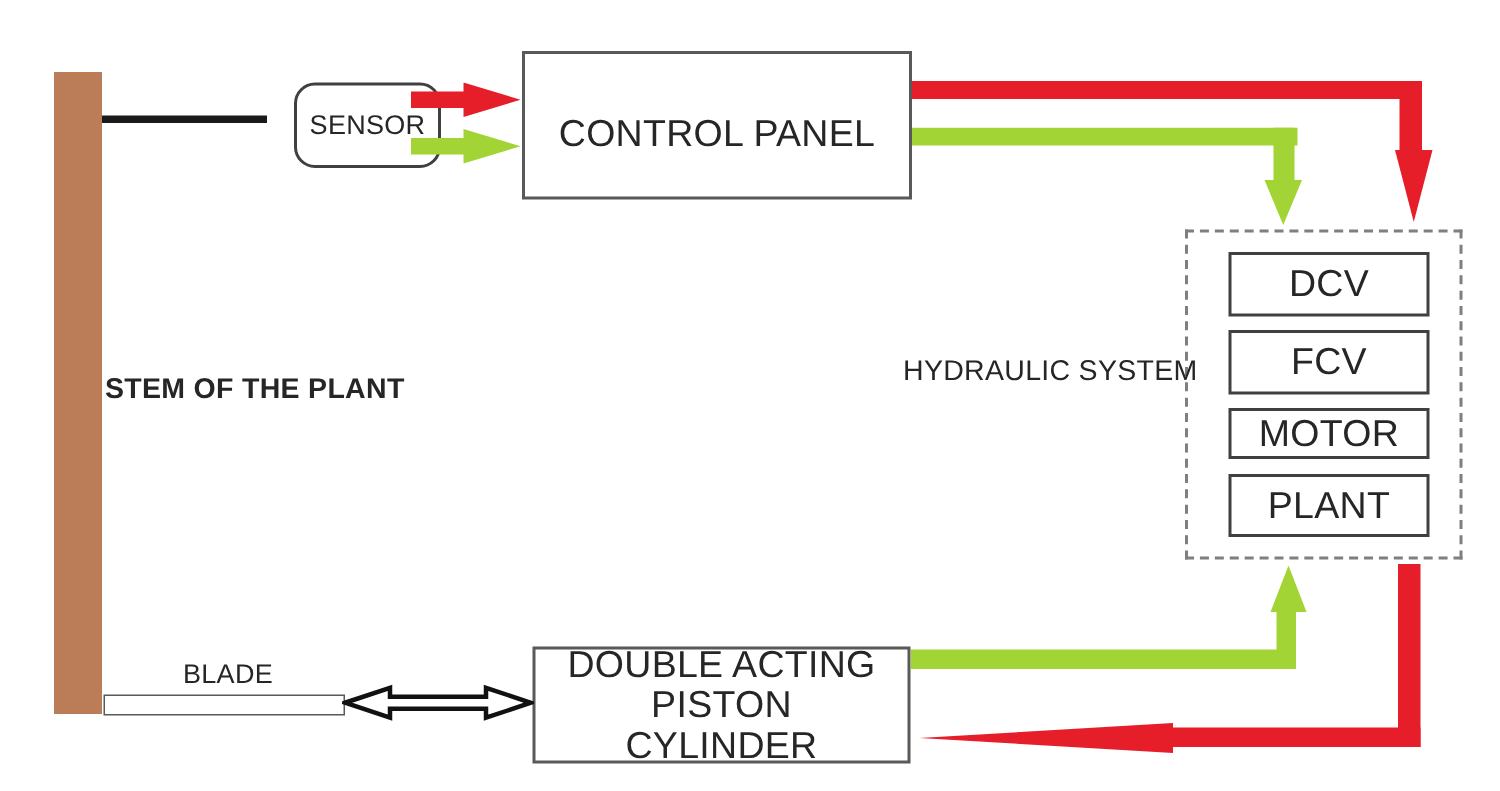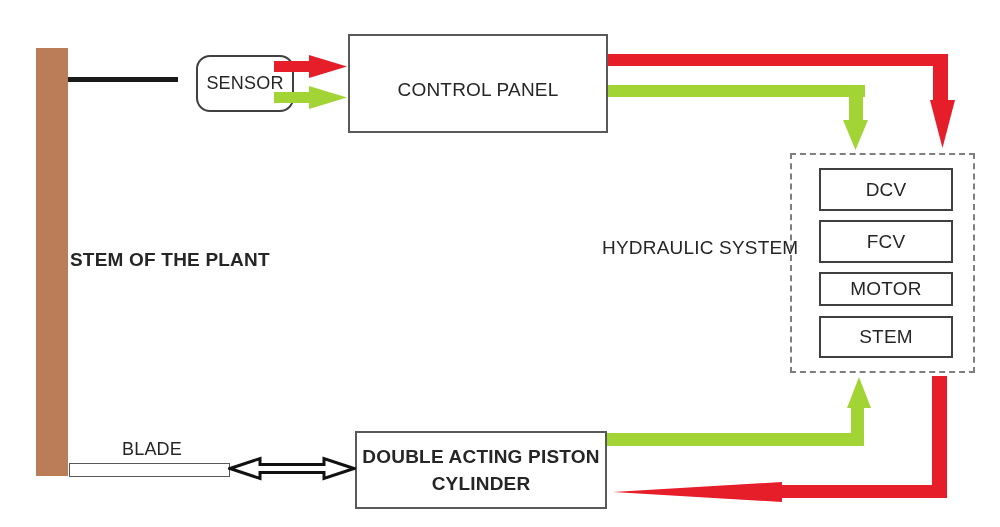--- a/index.html
+++ b/index.html
@@ -3,21 +3,21 @@
 <meta charset="utf-8">
 <style>
   html,body{margin:0;padding:0;background:#ffffff;}
   .canvas{
     position:relative;width:1000px;height:527px;background:#ffffff;overflow:hidden;
     font-family:"Liberation Sans", sans-serif;color:var(--text,#262626);
   }
   .label{position:absolute;font-size:19px;letter-spacing:.2px;white-space:nowrap;}
   .box{
     position:absolute;background:#ffffff;display:flex;align-items:center;justify-content:center;
-    text-align:center;font-size:19px;letter-spacing:.2px;
+    text-align:center;font-size:25px;letter-spacing:.2px;
   }
   .stem{
     position:absolute;left:36px;top:48px;width:32px;height:428px;
     background:var(--stem-brown,#ba7d58);
   }
   .wire{position:absolute;left:68px;top:77px;width:110px;height:5px;background:var(--line-black,#1a1a1a);}
   .sensor{
     left:178px;top:55px;width:94px;height:53px;border:2px solid #404040;border-radius:14px;font-size:18px;margin-left:18px;
   }
   .control-panel{left:348px;top:34px;width:260px;height:99px;border:2px solid var(--box-border,#595959);padding-top:12px;box-sizing:border-box;}
@@ -25,21 +25,21 @@
     position:absolute;left:790px;top:153px;width:185px;height:220px;
     border:2px dashed var(--dashed-border,#7f7f7f);box-sizing:border-box;background:transparent;
   }
   .comp{left:819px;width:134px;border:2px solid #404040;box-sizing:border-box;}
   .comp-dcv{top:168px;height:43px;}
   .comp-fcv{top:220px;height:43px;}
   .comp-motor{top:272px;height:34px;}
   .comp-pump{top:316px;height:42px;}
   .piston{
     left:355px;top:431px;width:252px;height:78px;border:2px solid var(--box-border,#595959);
-    flex-direction:column;line-height:27px;box-sizing:border-box;font-weight:bold;
+    flex-direction:column;line-height:27px;box-sizing:border-box;
   }
   .blade-bar{
     position:absolute;left:69px;top:463px;width:161px;height:14px;background:#ffffff;
     border:1.5px solid var(--box-border,#595959);box-sizing:border-box;
   }
   .stem-label{left:70px;top:249px;font-weight:bold;}
   .hydraulic-label{left:602px;top:237px;}
   .blade-label{left:122px;top:439px;font-size:18px;text-align:right;}
   svg.arr{position:absolute;display:block;}
   .fill-red{fill:var(--signal-red,#e51e29);}
@@ -88,21 +88,21 @@
   <div class="box comp comp-dcv">
     <span>DCV</span>
   </div>
   <div class="box comp comp-fcv">
     <span>FCV</span>
   </div>
   <div class="box comp comp-motor">
     <span>MOTOR</span>
   </div>
   <div class="box comp comp-pump">
-    <span>STEM</span>
+    <span>PLANT</span>
   </div>
 
   <svg class="arr" style="left:607px;top:375px" width="266" height="71">
     <rect class="fill-green" x="0" y="58" width="257" height="13"></rect>
     <rect class="fill-green" x="244" y="33" width="13" height="38"></rect>
     <polygon class="fill-green" points="240,33 264,33 252,2"></polygon>
   </svg>
 
   <svg class="arr" style="left:610px;top:375px" width="340" height="128">
     <rect class="fill-red" x="322" y="1" width="15" height="122"></rect>

